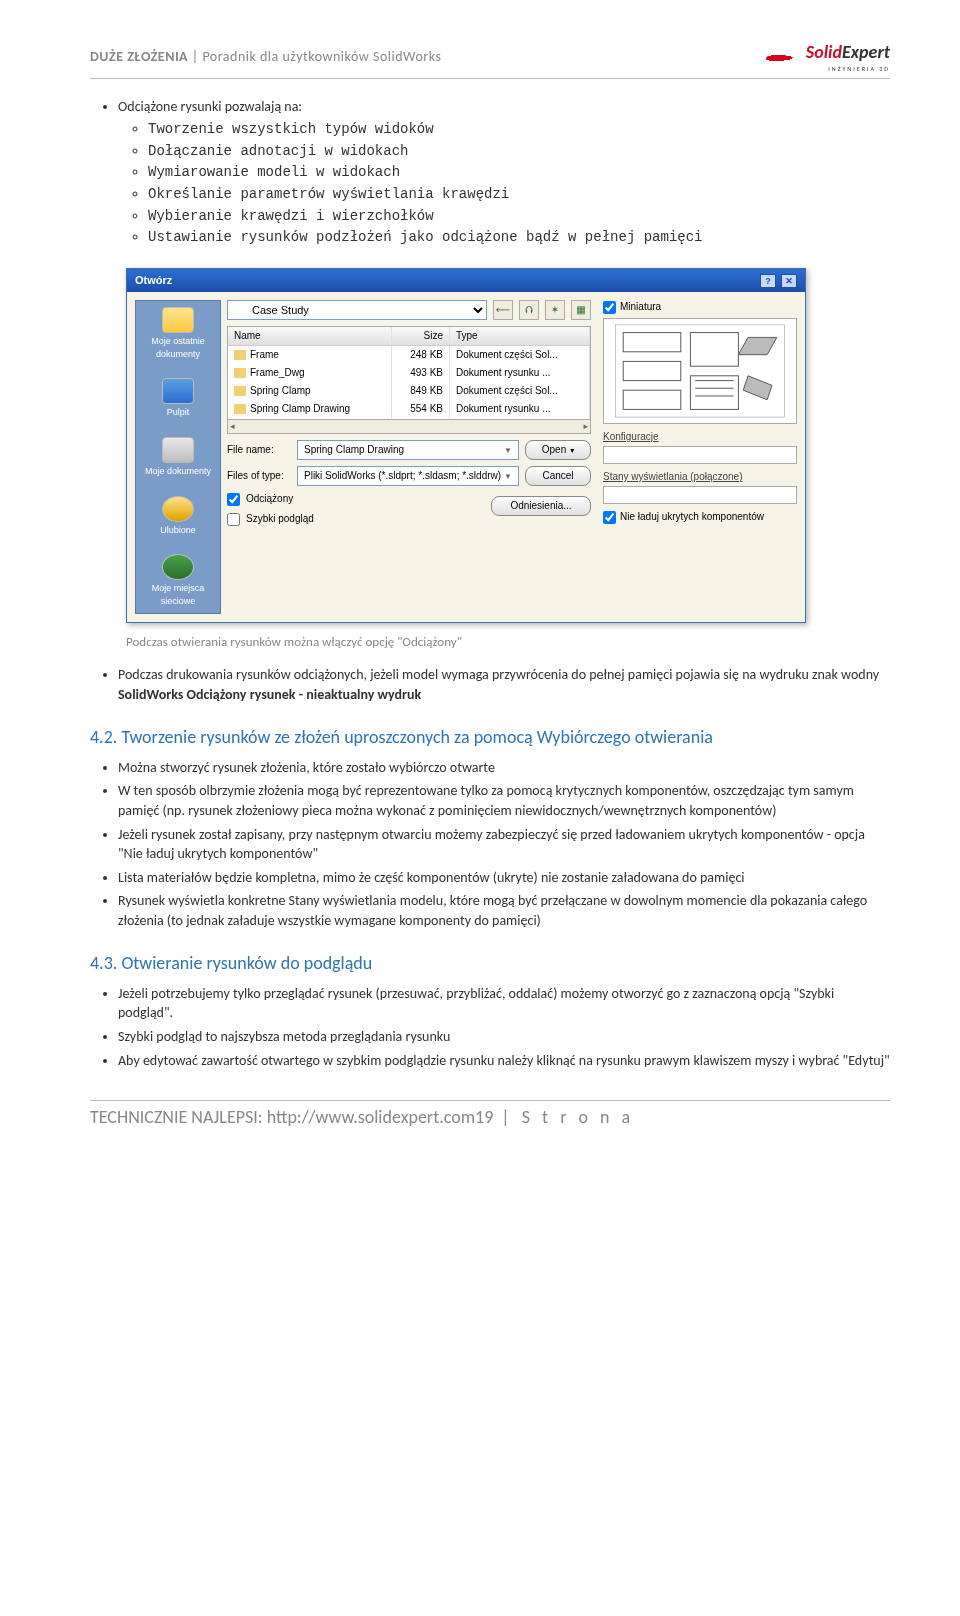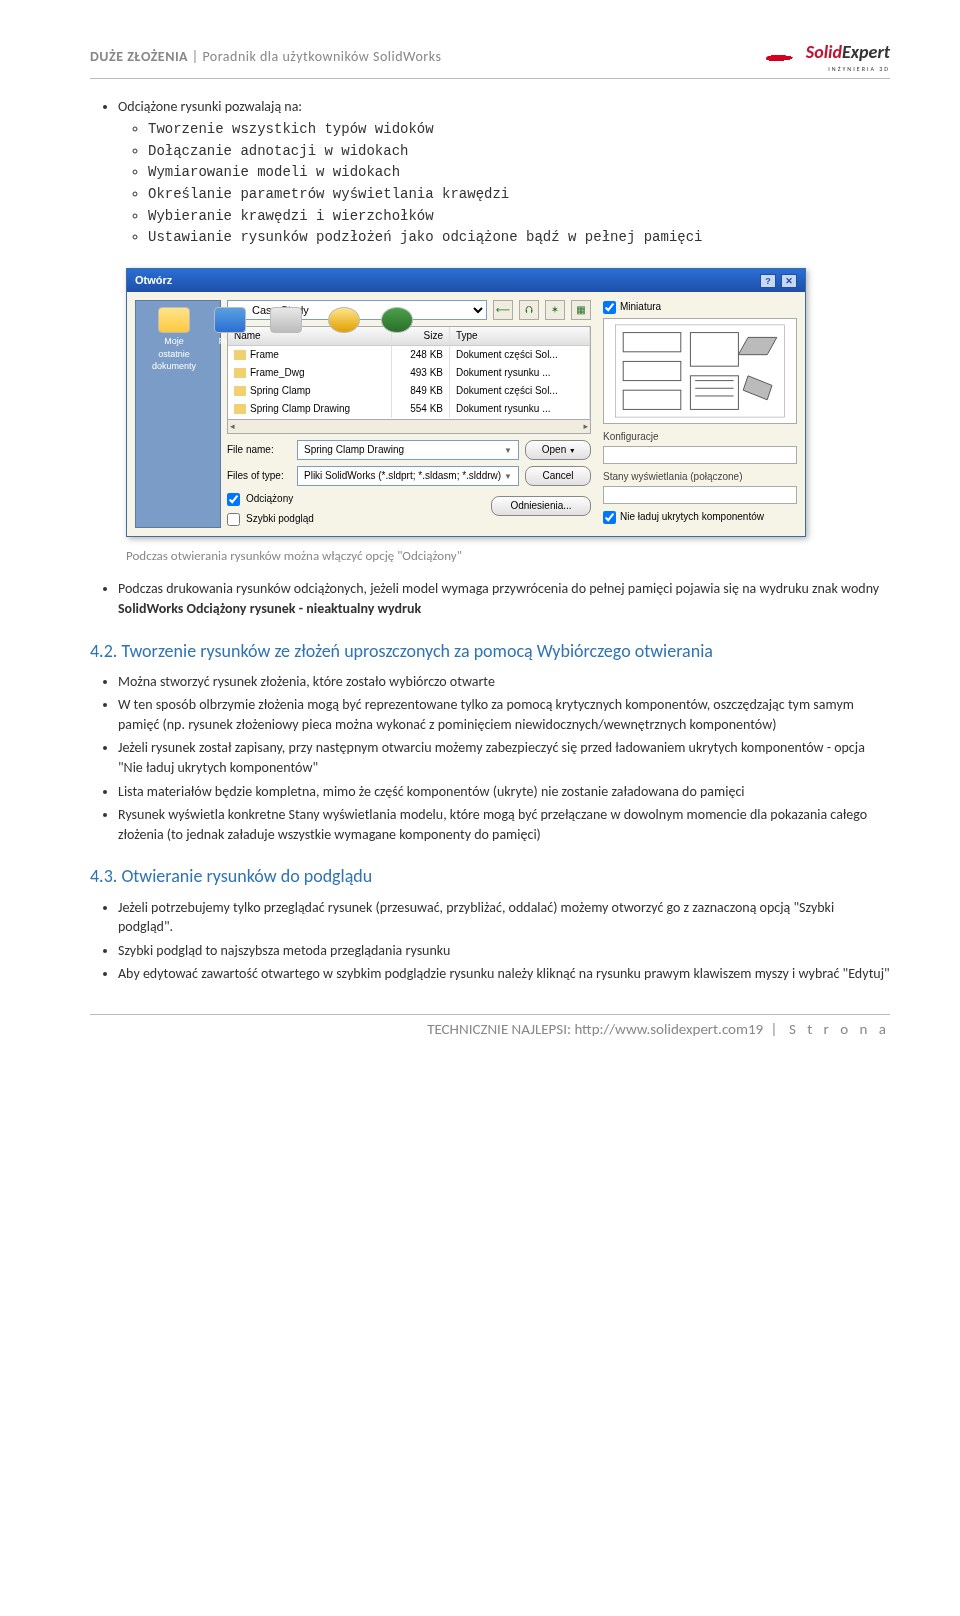--- a/index.html
+++ b/index.html
@@ -110,23 +110,23 @@
   }
   .dlg-body {
     display: flex;
     padding: 8px;
     gap: 6px;
   }
   .places {
     width: 86px;
     background: #7a9cc6;
     border: 1px solid #5a7aa0;
-    padding: 4px 14px;
-    display: flex;
-    flex-direction: row;
+    padding: 4px 2px;
+    display: flex;
+    flex-direction: column;
     gap: 14px;
   }
   .place {
     text-align: center;
     color: #fff;
     font-size: 9px;
     padding: 2px;
   }
   .place .picon {
     width: 32px; height: 26px;
@@ -259,21 +259,21 @@
     height: 106px;
     margin-bottom: 6px;
     display: flex;
     align-items: center;
     justify-content: center;
     color: #888;
     font-size: 9px;
     padding: 4px;
   }
   .thumb svg { width: 100%; height: 100%; }
-  .rlabel { font-size: 10px; margin-bottom: 2px; color: #444; }
+  .rlabel { font-size: 10px; margin-bottom: 2px; color: #444; text-decoration: underline; }
   .rbox {
     border: 1px solid #aaa;
     background: #fff;
     height: 18px;
     margin-bottom: 6px;
   }
 
   .caption {
     color: #888;
     font-size: 13px;
@@ -281,26 +281,26 @@
   }
   .h2 {
     color: #2e74b5;
     font-size: 18px;
     margin: 20px 0 8px 0;
     font-weight: normal;
   }
   .bold { font-weight: bold; }
   .footer-row {
     display: flex;
-    justify-content: flex-end;
+    justify-content: flex-start;
     border-top: 1px solid #bbb;
     padding-top: 4px;
     margin-top: 30px;
     color: #888;
-    font-size: 15px;
+    font-size: 18px;
   }
   .footer-row .pg .p { color: #888; }
   .footer-row .pg span.spaced { letter-spacing: 4px; color: #888; }
 </style>
 </head>
 <body>
 
 <div class="page">
 
   <div class="header-row">

